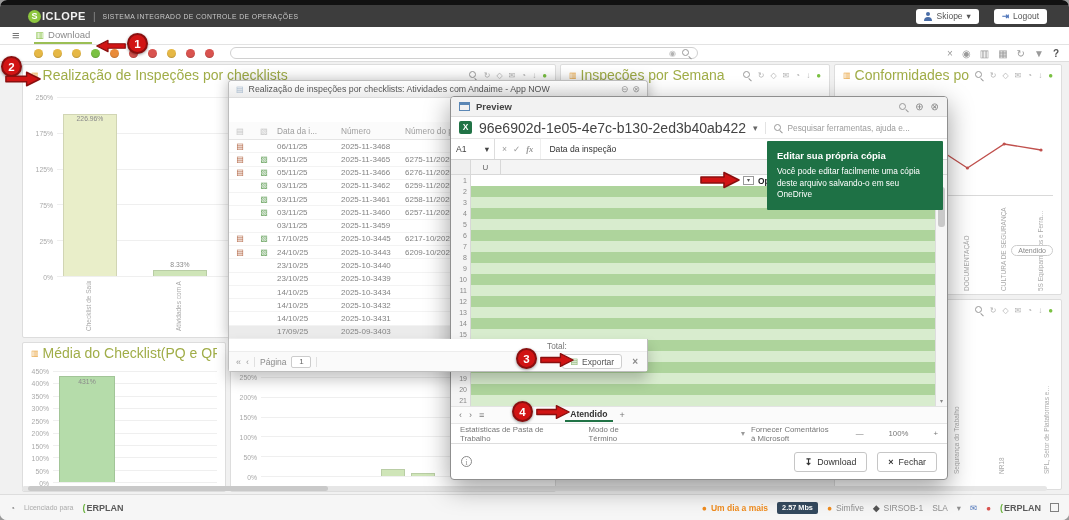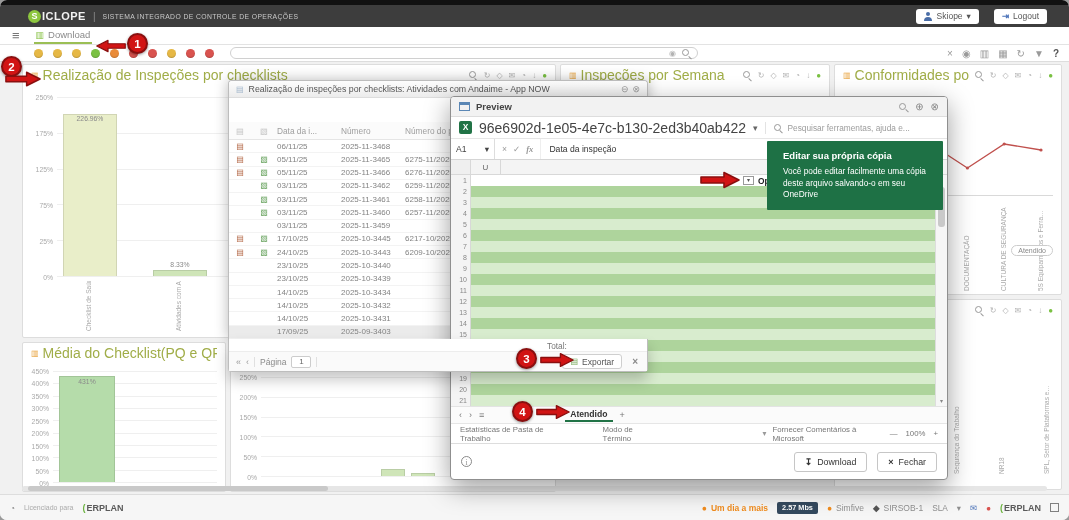--- a/index.html
+++ b/index.html
@@ -85,21 +85,21 @@
 .pv-titlebar{position:absolute;top:0;left:0;right:0;height:20px;background:#f2f2f2;border-bottom:1px solid #ddd;display:flex;align-items:center;gap:6px;padding:0 8px}
 .i-window{width:11px;height:9px;border:1px solid #5b87b5;border-top:3px solid #5b87b5;display:inline-block}
 .pv-title{font-weight:bold;font-size:9.5px;color:#444}
 .pv-title-icons{margin-left:auto;display:flex;gap:7px;align-items:center;color:#8a8a8a;font-size:10px}
 .pv-toolbar{position:absolute;top:20px;left:0;right:0;height:22px;display:flex;align-items:center;gap:7px;padding:0 8px;border-bottom:1px solid #e6e6e6}
 .i-excel{width:13px;height:13px;background:#217346;border-radius:2px;position:relative;display:inline-block}
 .i-excel::before{content:"X";position:absolute;inset:0;color:#fff;font-size:8.5px;font-weight:bold;text-align:center;line-height:13px}
 .pv-fileid{font-size:14px;color:#444}
 .pv-tb-sep{width:1px;height:12px;background:#e3e3e3}
 .pv-search{display:flex;align-items:center;gap:5px;color:#9c9c9c;font-size:8.3px}
-.pv-callout{position:absolute;top:44px;right:4px;width:176px;background:#1e7145;color:#fff;padding:9px 16px;z-index:6;border-radius:1px}
+.pv-callout{position:absolute;top:44px;right:4px;width:176px;background:#1e7145;color:#fff;padding:9px 10px;z-index:6;border-radius:1px}
 .pv-callout-title{font-weight:bold;font-size:9.5px;margin-bottom:5px}
 .pv-callout-body{font-size:8.3px;line-height:1.4}
 .pv-formula{position:absolute;top:42px;left:0;right:0;height:21px;display:flex;align-items:center;border-bottom:1px solid #d5d5d5}
 .namebox{width:44px;height:100%;border-right:1px solid #ddd;display:flex;align-items:center;justify-content:space-between;padding:0 5px;font-size:8.6px;color:#444}
 .fbtns{display:flex;gap:6px;align-items:center;padding:0 7px;color:#9a9a9a;font-size:8.6px;border-right:1px solid #eee;height:100%}
 .fx{font-style:italic;font-family:"Liberation Serif",serif;font-weight:bold}
 .fvalue{padding:0 8px;font-size:8.6px;color:#333}
 .pv-colhead{position:absolute;top:63px;left:0;right:0;height:15px;background:#f4f4f4;border-bottom:1px solid #d8d8d8;display:flex}
 .corner{width:20px;border-right:1px solid #d8d8d8;background:#efefef}
 .colU{width:30px;text-align:center;font-size:8px;color:#666;line-height:15px;border-right:1px solid #d8d8d8}
@@ -115,21 +115,21 @@
 .r1t{font-weight:bold;font-size:8.4px;color:#222;margin-left:4px;white-space:nowrap}
 .vscroll{position:absolute;right:0;top:0;bottom:0;width:12px;background:#f6f6f6;border-left:1px solid #ddd;text-align:center}
 .vs-up{font-size:6px;color:#888;line-height:10px;display:block}
 .vthumb{position:absolute;left:2px;right:2px;top:12px;height:40px;background:#c9c9c9;border-radius:3px}
 .vs-dn{position:absolute;bottom:0;left:0;right:0;font-size:6px;color:#888;line-height:10px}
 .pv-sheetbar{position:absolute;top:309px;left:0;right:0;height:17px;background:#fbfbfb;border-top:1px solid #e3e3e3;display:flex;align-items:center;gap:7px;padding:0 8px;font-size:9px;color:#777}
 .sheet-tab{margin-left:74px;font-weight:bold;font-size:8.6px;color:#333;border-bottom:2px solid #217346;padding:0 5px 1px}
 .pv-statusbar{position:absolute;top:326px;left:0;right:0;height:20px;border-top:1px solid #e6e6e6;display:flex;align-items:center;gap:6px;padding:0 9px;font-size:7.8px;color:#777}
 .pv-status-mode{margin-left:26px}
 .pv-status-chev{margin-left:96px;color:#999}
-.pv-status-right{margin-left:auto;display:flex;gap:8px;align-items:center}
+.pv-status-right{margin-left:auto;display:flex;gap:25px;align-items:center}
 .pv-footer{position:absolute;top:346px;left:0;right:0;bottom:0;border-top:1px solid #ddd;display:flex;align-items:center;gap:10px;padding:0 10px}
 .i-info{width:11px;height:11px;border:1px solid #8a8a8a;border-radius:50%;position:relative;display:inline-block}
 .i-info::before{content:"i";position:absolute;inset:0;text-align:center;font-size:7.5px;line-height:11px;color:#8a8a8a;font-family:"Liberation Serif",serif}
 .pv-foot-right{margin-left:auto;display:flex;gap:10px}
 .pv-btn{display:flex;align-items:center;gap:5px;border:1px solid #c6c6c6;border-radius:3px;background:#fff;height:20px;padding:0 10px;font-size:8.8px;color:#333}
 .pv-btn .bold-ic{font-weight:bold;font-size:9px}
 
 .statusbar{position:absolute;left:0;right:0;bottom:0;height:26px;background:#f6f6f6;border-top:1px solid #ddd;display:flex;align-items:center;gap:9px;padding:0 10px;font-size:8.3px;color:#8f8f8f;z-index:20}
 .sb-small{font-size:7px;color:#aaa}
 .erplan{font-weight:bold;color:#5a5a5a;font-size:9px}

